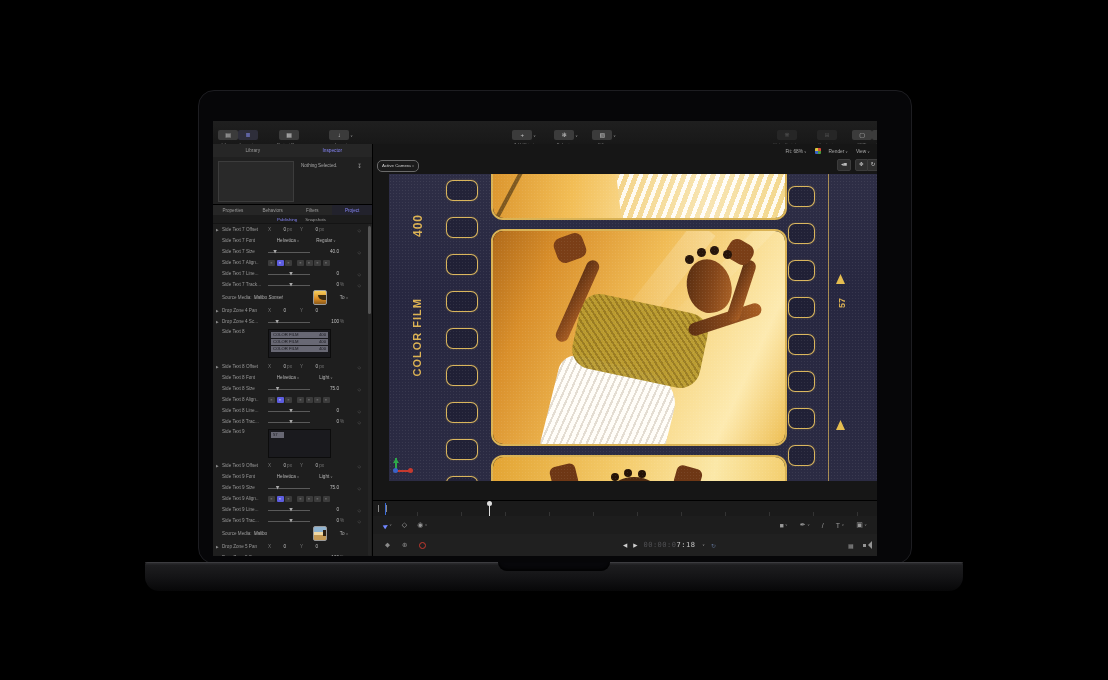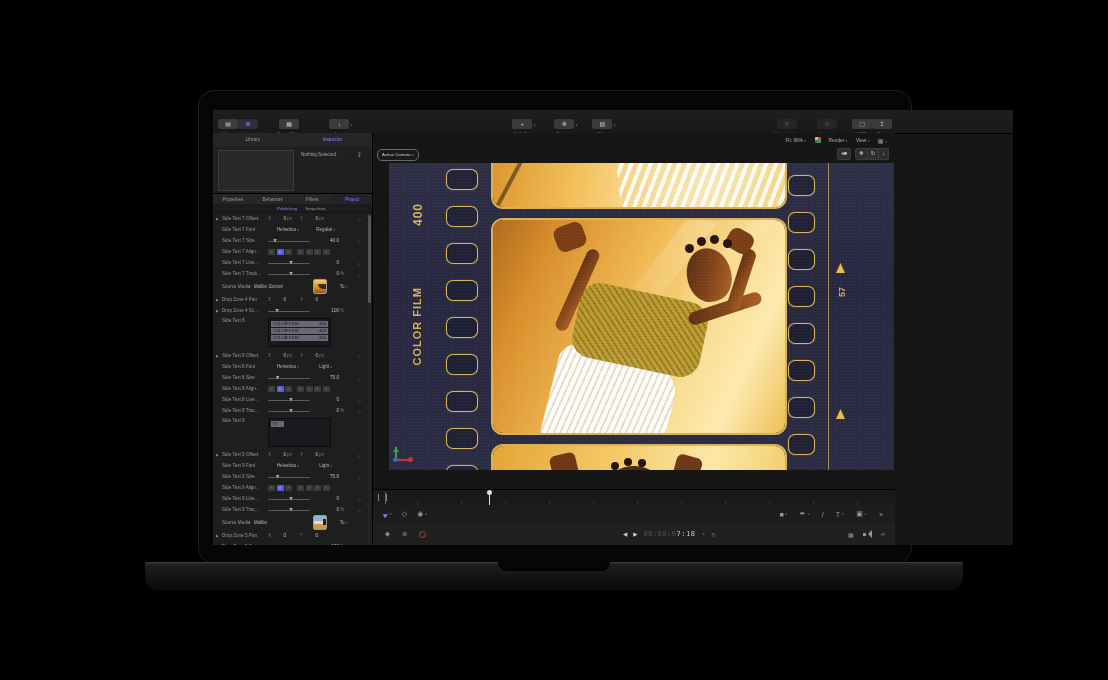--- a/index.html
+++ b/index.html
@@ -1,21 +1,21 @@
 <!DOCTYPE html>
 <html><head>
 <meta charset="utf-8">
 <style>
   html,body{margin:0;padding:0;background:#000;}
   .stage{position:relative;width:1108px;height:680px;background:#000;overflow:hidden;
          font-family:"Liberation Sans",sans-serif;-webkit-font-smoothing:antialiased;}
   
   .screen{position:absolute;left:198px;top:90px;width:712px;height:472px;background:#060608;
           border:1px solid #1d1d21;border-radius:16px;box-shadow:0 0 18px rgba(0,0,0,.9);}
-  .display{position:absolute;left:14px;top:19px;width:800px;height:435px;background:#161616;overflow:hidden;}
+  .display{position:absolute;left:14px;top:30px;width:664px;height:435px;background:#161616;overflow:hidden;}
   .base{position:absolute;left:145px;top:562px;width:818px;height:29px;
         background:linear-gradient(#323235 0,#1d1d1f 12%,#131315 55%,#070708 100%);
         border-radius:3px 3px 14px 14px;}
   .base .notch{position:absolute;left:50%;top:0;transform:translateX(-50%);width:112px;height:9px;
         background:#07070a;border-radius:0 0 10px 10px;box-shadow:inset 0 -2px 3px rgba(0,0,0,.8);}
   .base .lip{position:absolute;left:0;right:0;top:0;height:1px;background:#4a4a4e;opacity:.5;}
   
   .toolbar{position:absolute;left:0;top:0;width:100%;height:23px;background:linear-gradient(#1f1f1f,#181818);
            border-bottom:1px solid #000;}
   .tbtn{position:absolute;top:2px;width:44px;text-align:center;}

